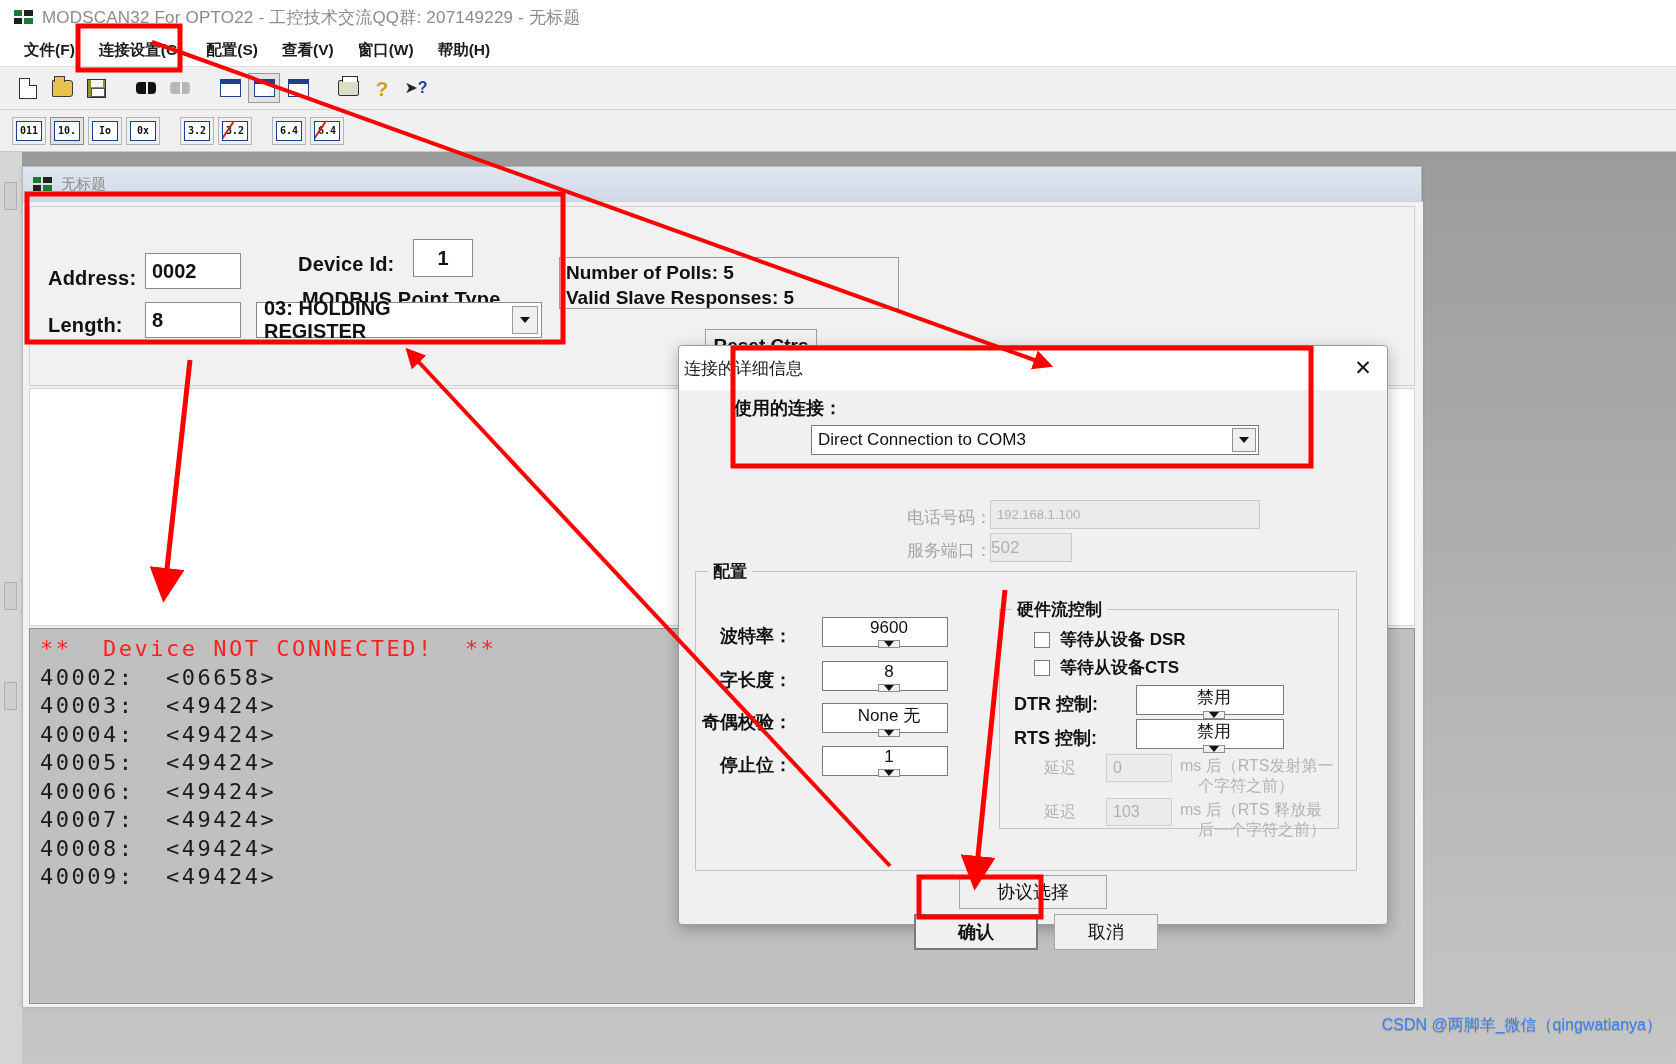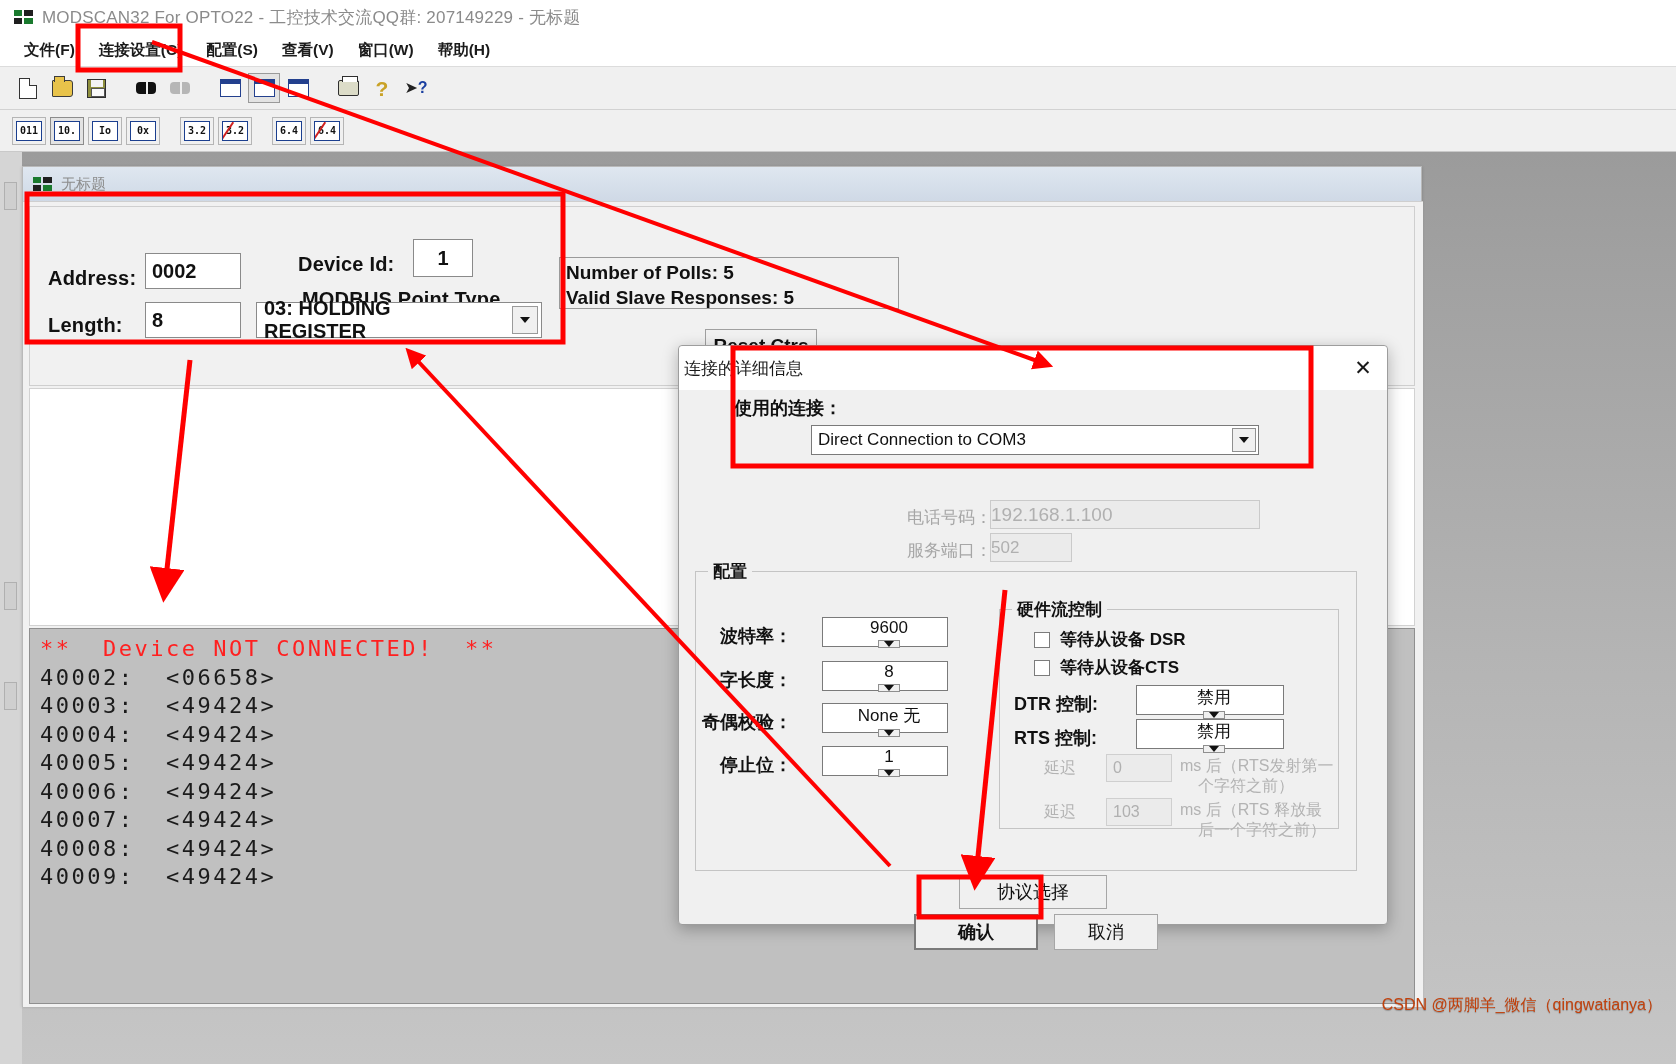--- a/index.html
+++ b/index.html
@@ -229,22 +229,22 @@
   #conn-combo .arrow{
     width:24px;height:24px;margin:2px;background:#f0f0f0;border:1px solid #8f8f8f;
     display:flex;align-items:center;justify-content:center;
   }
   #conn-combo .arrow:after{content:"";border-left:5px solid transparent;border-right:5px solid transparent;border-top:6px solid #111;}
 
   .dim-label{ font-size:17px; color:#a6a6a6; }
   #phone-label{ position:absolute; left:228px; top:128px; }
   #phone-box{
     position:absolute; left:311px; top:122px; width:270px; height:29px;
-    background:#ebebeb; border:1px solid #cacaca; color:#b0b0b0; font-size:19px;
-    display:flex;align-items:center;
+    background:#ebebeb; border:1px solid #cacaca; color:#b0b0b0; font-size:13px;
+    display:flex;align-items:center;padding-left:6px;
   }
   #port-label{ position:absolute; left:228px; top:161px; }
   #port-box{
     position:absolute; left:311px; top:155px; width:82px; height:29px;
     background:#ebebeb; border:1px solid #cacaca; color:#b0b0b0; font-size:17px;
     display:flex;align-items:center;
   }
 
   
   .groupbox{ position:absolute; border:1px solid #c4c4c4; }
@@ -286,21 +286,21 @@
   .dim-box{
     position:absolute; background:#ebebeb;border:1px solid #cfcfcf;height:28px;
     display:flex;align-items:center;padding-left:6px;font-size:16px;color:#b0b0b0;
   }
 
   
   #annotations{ position:absolute; left:0; top:0; width:1676px; height:1064px; pointer-events:none; }
 
   
   #watermark{
-    position:absolute; right:14px; bottom:48px; font-size:16px; color:#c2410c;
+    position:absolute; right:14px; bottom:28px; font-size:16px; color:#3b82f6;
     text-shadow:0 1px 1px rgba(0,0,0,.25); white-space:nowrap;
   }
 </style>
 </head>
 <body>
 
 <div id="app-window">
 
   <div id="title-bar">
     <span class="app-ico">

